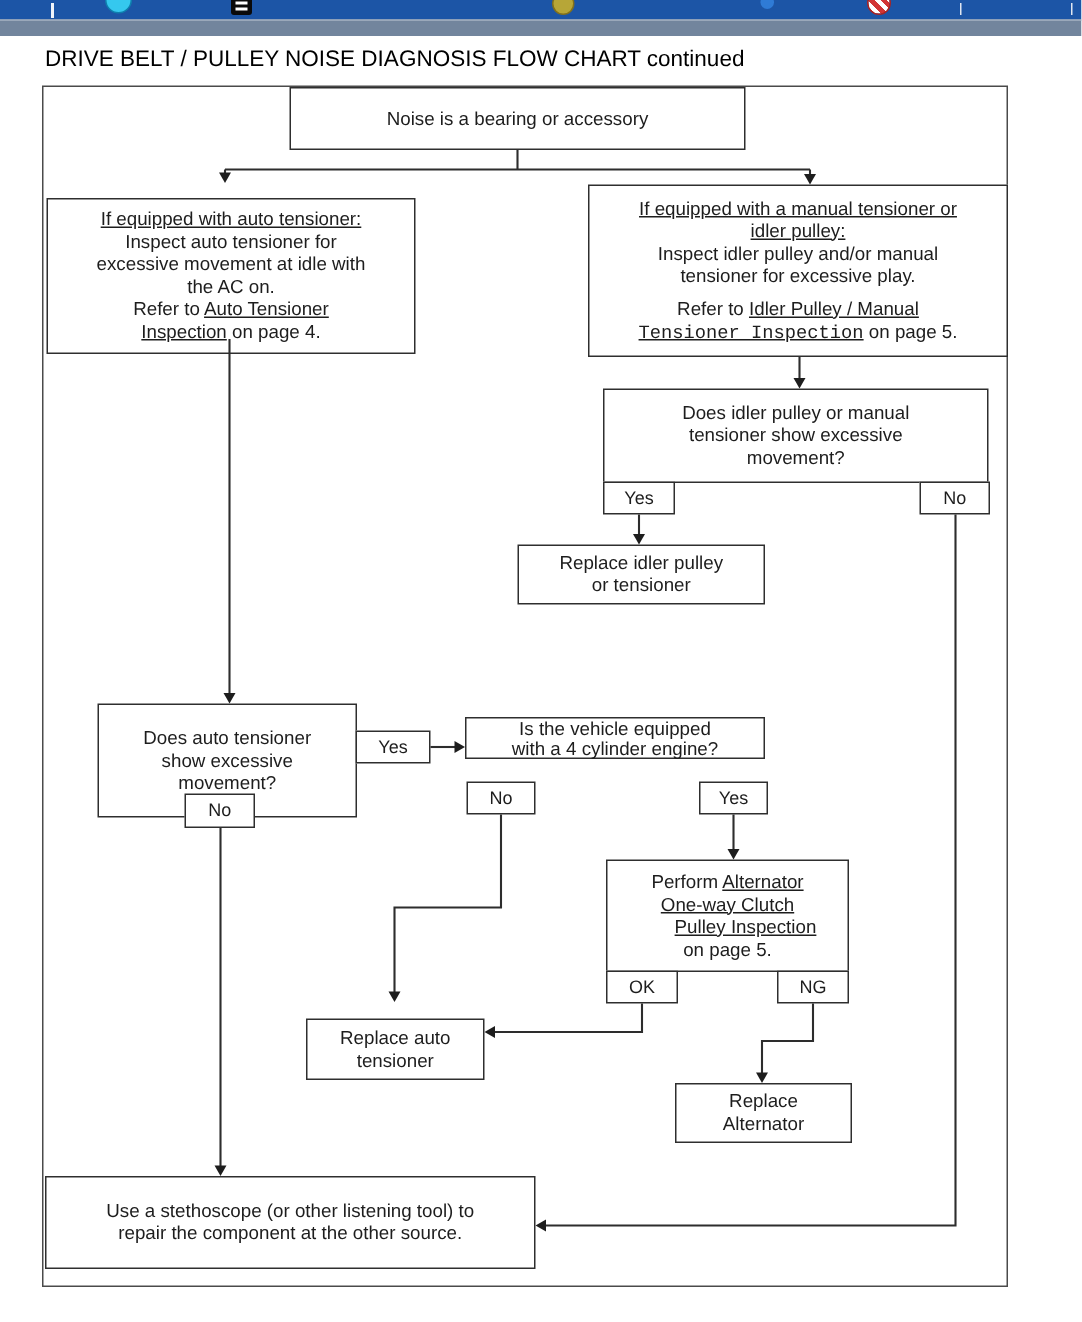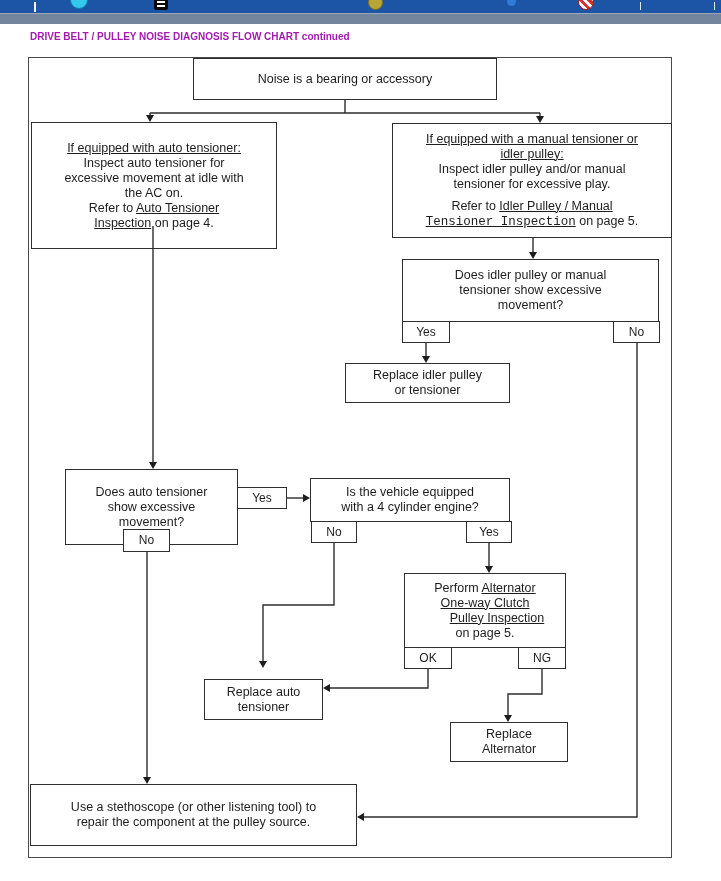--- a/index.html
+++ b/index.html
@@ -16,43 +16,43 @@
   .ic-doc{left:154px;top:-3px;width:14px;height:13px;background:#0a0a0a;border-radius:2px}
   .ic-doc:after{content:"";position:absolute;left:3px;top:4px;width:8px;height:2px;background:#fff;box-shadow:0 4px 0 #fff}
   .ic-coin{left:368px;top:-5px;width:13px;height:13px;border-radius:50%;background:#b7a637;border:1px solid #81701c}
   .ic-dot{left:507px;top:-3px;width:9px;height:9px;border-radius:50%;background:#2f7bd6}
   .ic-buoy{left:578px;top:-6px;width:14px;height:14px;border-radius:50%;
     background:repeating-linear-gradient(45deg,#d23434 0 3px,#ffffff 3px 6px);border:1px solid #a82424}
   .ic-sep1{left:640px;top:2px;width:1px;height:8px;background:#dfe6f0}
   .ic-sep2{left:714px;top:2px;width:1px;height:8px;background:#dfe6f0}
 
   
-  .doc-title{position:absolute;left:30px;top:31px;font-size:10px;font-weight:bold;color:#a21caf;white-space:nowrap}
+  .doc-title{position:absolute;left:30px;top:31px;font-size:15px;font-weight:normal;color:#000000;white-space:nowrap}
   .outer-border{position:absolute;left:28px;top:57px;width:644px;height:801px;border:1px solid #4a4a4a;box-sizing:border-box}
 
   .node,.tag{
     position:absolute;background:#fff;border:1.5px solid #2e2e2e;box-sizing:border-box;
     display:flex;flex-direction:column;justify-content:center;align-items:center;
     text-align:left;font-size:12.5px;line-height:15px;z-index:2;
   }
   .tag{font-size:12px;line-height:13px;z-index:3}
   .rich div{min-height:0}
 
   
   #n-start{left:193px;top:58px;width:304px;height:42px}
-  #n-auto{left:31px;top:122px;width:246px;height:127px}
+  #n-auto{left:31px;top:132px;width:246px;height:104px}
   #n-manual{left:392px;top:123px;width:280px;height:115px}
   #n-idler-q{left:402px;top:259px;width:257px;height:63px}
   #t-idler-yes{left:402px;top:321px;width:48px;height:22px}
   #t-idler-no{left:613px;top:321px;width:47px;height:22px}
   #n-replace-idler{left:345px;top:363px;width:165px;height:40px}
   #n-auto-q{left:65px;top:469px;width:173px;height:76px}
   #t-auto-yes{left:237px;top:487px;width:50px;height:22px}
   #t-auto-no{left:123px;top:529px;width:47px;height:23px}
-  #n-cyl-q{left:310px;top:478px;width:200px;height:44px}
+  #n-cyl-q{left:310px;top:478px;width:200px;height:28px}
   #t-cyl-no{left:311px;top:521px;width:46px;height:22px}
   #t-cyl-yes{left:466px;top:521px;width:46px;height:22px}
   #n-perform{left:404px;top:573px;width:162px;height:75px}
   #t-ok{left:404px;top:647px;width:48px;height:22px}
   #t-ng{left:518px;top:647px;width:48px;height:22px}
   #n-replace-auto{left:204px;top:679px;width:119px;height:41px}
   #n-replace-alt{left:450px;top:722px;width:118px;height:40px}
   #n-steth{left:30px;top:784px;width:327px;height:62px}
 
   .connectors{position:absolute;left:0;top:0;width:721px;height:881px;z-index:4;pointer-events:none}
@@ -131,21 +131,21 @@
 <div class="node rich" id="n-replace-auto">
     <div><span>Replace auto</span></div>
     <div><span>tensioner</span></div>
   </div>
 <div class="node rich" id="n-replace-alt">
     <div><span>Replace</span></div>
     <div><span>Alternator</span></div>
   </div>
 <div class="node rich" id="n-steth">
     <div><span>Use a stethoscope (or other listening tool) to</span></div>
-    <div><span>repair the component at the pulley source.</span></div>
+    <div><span>repair the component at the other source.</span></div>
   </div>
 
 <svg class="connectors" width="721" height="881" viewBox="0 0 721 881">
   <g stroke="#2d2d2d" stroke-width="1.4" fill="none">
     <path d="M345 100 V113 M150 113 H540 M150 113 V116 M540 113 V117"></path>
     <path d="M153 226 V463"></path>
     <path d="M533 238 V253"></path>
     <path d="M426 343 V357"></path>
     <path d="M637 343 V817 H363"></path>
     <path d="M287 498 H304"></path>

